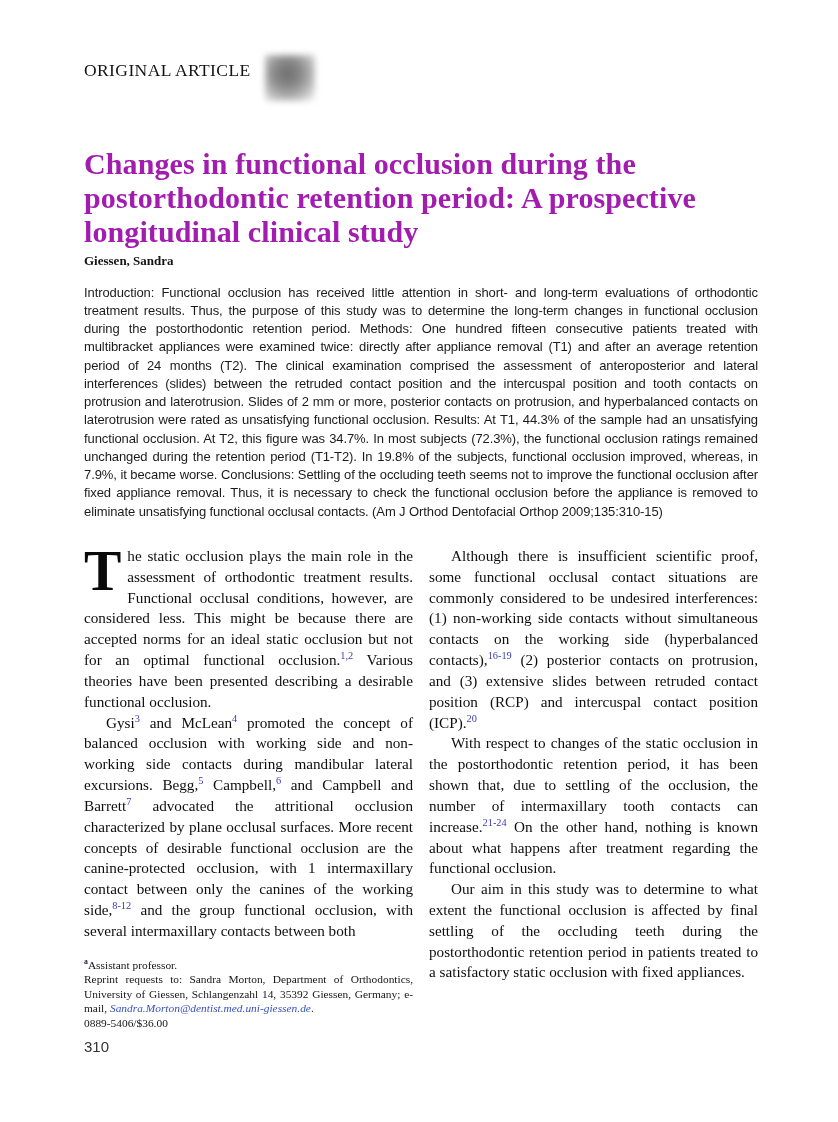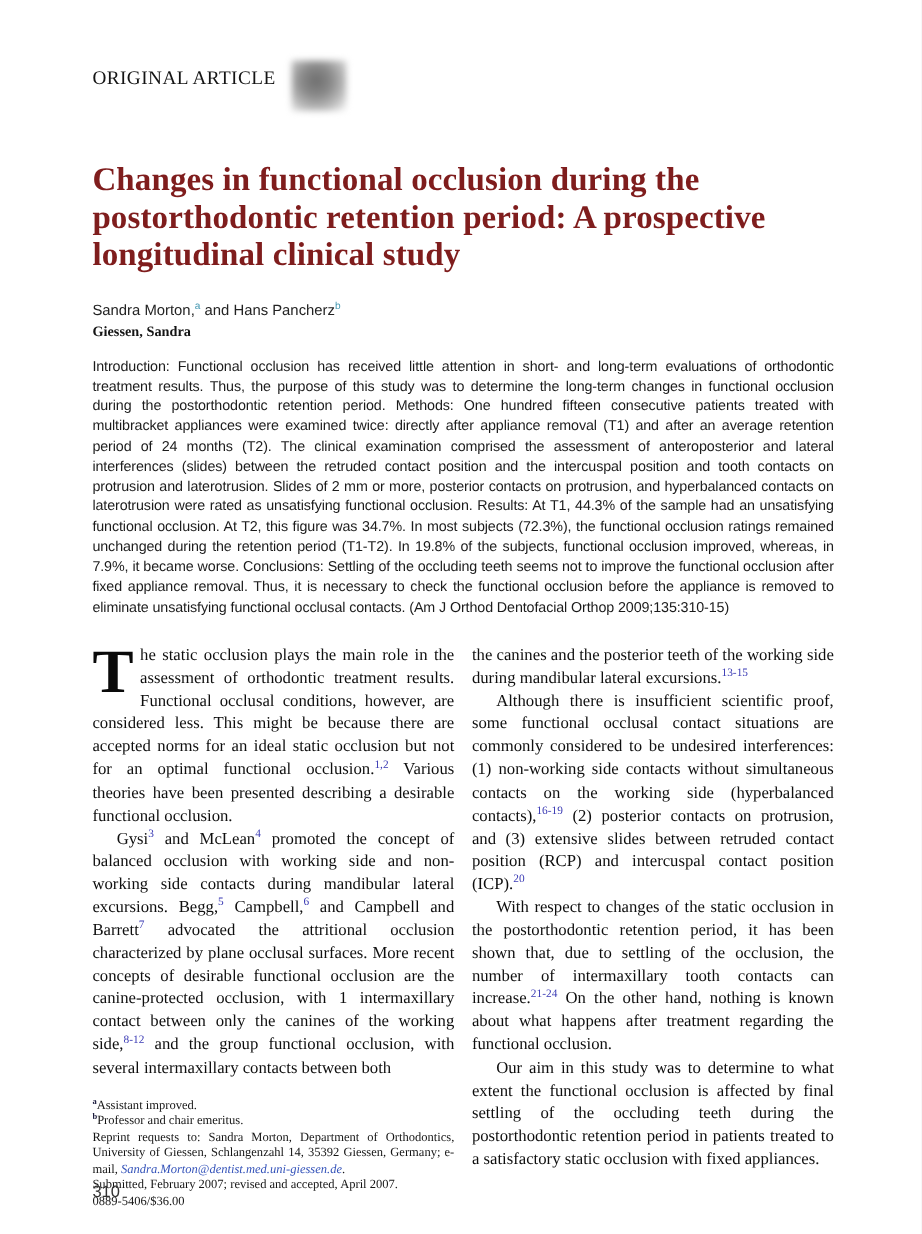--- a/index.html
+++ b/index.html
@@ -32,21 +32,21 @@
     filter: blur(3px);
   }
   
   .title {
     margin-top: 38px;
     max-width: 675px;
     font-family: "Liberation Serif", serif;
     font-weight: bold;
     font-size: 30px;
     line-height: 1.13;
-    color: #7f1d1d;
+    color: #a21caf;
     letter-spacing: 0.1px;
   }
   
   .authors {
     margin-top: 25px;
     font-family: "Liberation Sans", sans-serif;
     font-size: 13.5px;
     color: #232323;
   }
   .affiliation {
@@ -108,61 +108,57 @@
     margin: 30px 0 12px 0;
     font-family: "Liberation Sans", sans-serif;
     font-size: 15.5px;
     color: #3c3c3c;
     letter-spacing: 0.2px;
   }
   
   .page-number {
     position: absolute;
     left: 84px;
-    top: 1075px;
+    top: 1038px;
     font-family: "Liberation Sans", sans-serif;
     font-size: 15px;
     color: #333;
   }
 </style>
 </head>
 <body>
 
 <div class="page">
 
   <div class="kicker-row">
     <div class="kicker">ORIGINAL ARTICLE</div>
     <div class="logo-blob"></div>
   </div>
 
   <h1 class="title" style="margin-bottom:0;">Changes in functional occlusion during the postorthodontic retention period: A prospective longitudinal clinical study</h1>
 
-  <div class="authors"><span>Sandra Morton,</span><sup class="sup-accent">a</sup><span> and Hans Pancherz</span><sup class="sup-accent">b</sup></div>
   <div class="affiliation">Giessen, Sandra</div>
 
   <div class="abstract">Introduction: Functional occlusion has received little attention in short- and long-term evaluations of orthodontic treatment results. Thus, the purpose of this study was to determine the long-term changes in functional occlusion during the postorthodontic retention period. Methods: One hundred fifteen consecutive patients treated with multibracket appliances were examined twice: directly after appliance removal (T1) and after an average retention period of 24 months (T2). The clinical examination comprised the assessment of anteroposterior and lateral interferences (slides) between the retruded contact position and the intercuspal position and tooth contacts on protrusion and laterotrusion. Slides of 2 mm or more, posterior contacts on protrusion, and hyperbalanced contacts on laterotrusion were rated as unsatisfying functional occlusion. Results: At T1, 44.3% of the sample had an unsatisfying functional occlusion. At T2, this figure was 34.7%. In most subjects (72.3%), the functional occlusion ratings remained unchanged during the retention period (T1-T2). In 19.8% of the subjects, functional occlusion improved, whereas, in 7.9%, it became worse. Conclusions: Settling of the occluding teeth seems not to improve the functional occlusion after fixed appliance removal. Thus, it is necessary to check the functional occlusion before the appliance is removed to eliminate unsatisfying functional occlusal contacts. (Am J Orthod Dentofacial Orthop 2009;135:310-15)</div>
 
   <div class="columns">
 
     <div class="col">
       <p class="body-p"><span class="dropcap">T</span><span>he static occlusion plays the main role in the assessment of orthodontic treatment results. Functional occlusal conditions, however, are considered less. This might be because there are accepted norms for an ideal static occlusion but not for an optimal functional occlusion.</span><sup class="sup-ref">1,2</sup><span> Various theories have been presented describing a desirable functional occlusion.</span></p>
       <p class="body-p indent"><span>Gysi</span><sup class="sup-ref">3</sup><span> and McLean</span><sup class="sup-ref">4</sup><span> promoted the concept of balanced occlusion with working side and non-working side contacts during mandibular lateral excursions. Begg,</span><sup class="sup-ref">5</sup><span> Campbell,</span><sup class="sup-ref">6</sup><span> and Campbell and Barrett</span><sup class="sup-ref">7</sup><span> advocated the attritional occlusion characterized by plane occlusal surfaces. More recent concepts of desirable functional occlusion are the canine-protected occlusion, with 1 intermaxillary contact between only the canines of the working side,</span><sup class="sup-ref">8-12</sup><span> and the group functional occlusion, with several intermaxillary contacts between both</span></p>
 
       <div class="footnotes">
-        <p><sup class="sup-plain">a</sup><span>Assistant improved.</span></p>
-        <p><sup class="sup-plain">b</sup><span>Professor and chair emeritus.</span></p>
+        <p><sup class="sup-plain">a</sup><span>Assistant professor.</span></p>
         <p><span>Reprint requests to: Sandra Morton, Department of Orthodontics, University of Giessen, Schlangenzahl 14, 35392 Giessen, Germany; e-mail, </span><span class="link-text">Sandra.Morton@dentist.med.uni-giessen.de</span><span>.</span></p>
-        <p><span>Submitted, February 2007; revised and accepted, April 2007.</span></p>
         <p><span>0889-5406/$36.00</span></p>
 
       </div>
     </div>
 
     <div class="col">
-      <p class="body-p"><span>the canines and the posterior teeth of the working side during mandibular lateral excursions.</span><sup class="sup-ref">13-15</sup></p>
       <p class="body-p indent"><span>Although there is insufficient scientific proof, some functional occlusal contact situations are commonly considered to be undesired interferences: (1) non-working side contacts without simultaneous contacts on the working side (hyperbalanced contacts),</span><sup class="sup-ref">16-19</sup><span> (2) posterior contacts on protrusion, and (3) extensive slides between retruded contact position (RCP) and intercuspal contact position (ICP).</span><sup class="sup-ref">20</sup></p>
       <p class="body-p indent"><span>With respect to changes of the static occlusion in the postorthodontic retention period, it has been shown that, due to settling of the occlusion, the number of intermaxillary tooth contacts can increase.</span><sup class="sup-ref">21-24</sup><span> On the other hand, nothing is known about what happens after treatment regarding the functional occlusion.</span></p>
       <p class="body-p indent"><span>Our aim in this study was to determine to what extent the functional occlusion is affected by final settling of the occluding teeth during the postorthodontic retention period in patients treated to a satisfactory static occlusion with fixed appliances.</span></p>
 
     </div>
 
   </div>
 
   <div class="page-number">310</div>
 

